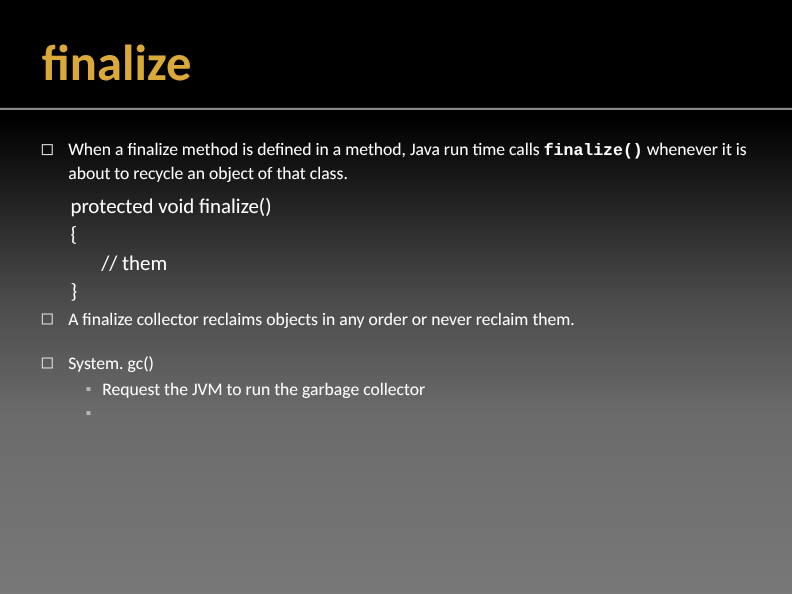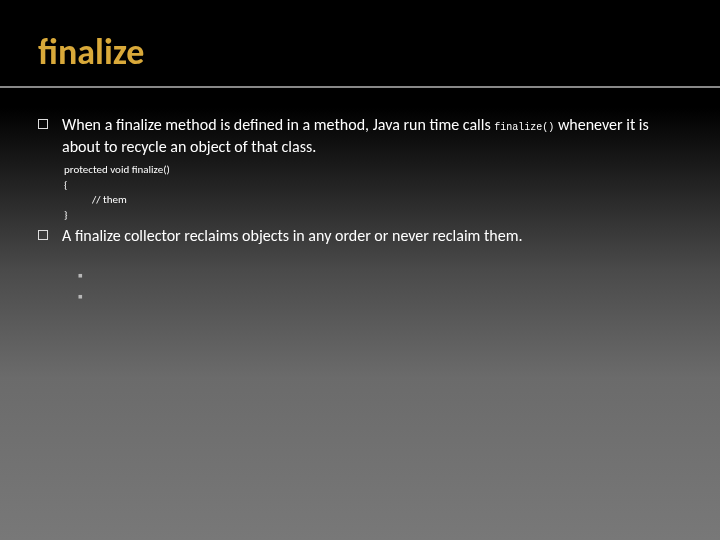--- a/index.html
+++ b/index.html
@@ -9,21 +9,21 @@
     font-family: Calibri, "Segoe UI", Arial, sans-serif;
     color: #fff;
   }
   .slide {
     width: 100%;
     height: 100%;
     padding: 30px 38px 20px 38px;
     position: relative;
   }
   .title {
-    font-size: 36px;
+    font-size: 46px;
     font-weight: 700;
     color: #d9a93a;
     margin-bottom: 12px;
   }
   .underline {
     border: none;
     border-top: 2px solid #888;
     margin-left: -38px;
     margin-right: -38px;
     margin-bottom: 26px;
@@ -38,24 +38,24 @@
   .bullet-box {
     display: inline-block;
     width: 10px;
     height: 10px;
     border: 1.5px solid #ddd;
     margin-top: 5px;
     margin-right: 14px;
     flex-shrink: 0;
   }
   .bullet-text { flex: 1; }
-  .mono { font-family: "Courier New", monospace; font-size: 10px; }
+  .mono { font-family: "Courier New", monospace; font-size: 15px; font-weight: bold; }
   .code-block {
     margin: 6px 0 2px 26px;
-    font-size: 11px;
+    font-size: 19px;
     line-height: 1.35;
   }
   .code-line { display: block; }
   .code-indent { padding-left: 28px; }
   .sub-list {
     margin-left: 40px;
     margin-top: 2px;
   }
   .sub-row {
     display: flex;
@@ -95,23 +95,28 @@
     <span class="code-line">}</span>
   </div>
 
   <div class="bullet-row">
     <span class="bullet-box"></span>
     <span class="bullet-text">A finalize collector reclaims objects in any order or never reclaim them.</span>
   </div>
 
   <div class="gap"></div>
 
+  <div class="bullet-row">
+    <span class="bullet-box"></span>
+    <span class="bullet-text">System. gc()</span>
+  </div>
 
   <div class="sub-list">
     <div class="sub-row">
       <span class="sub-bullet">▪</span>
+      <span>Request the JVM to run the garbage collector</span>
     </div>
     <div class="sub-row">
       <span class="sub-bullet">▪</span>
     </div>
   </div>
 
 </div>
 
 </body></html>

